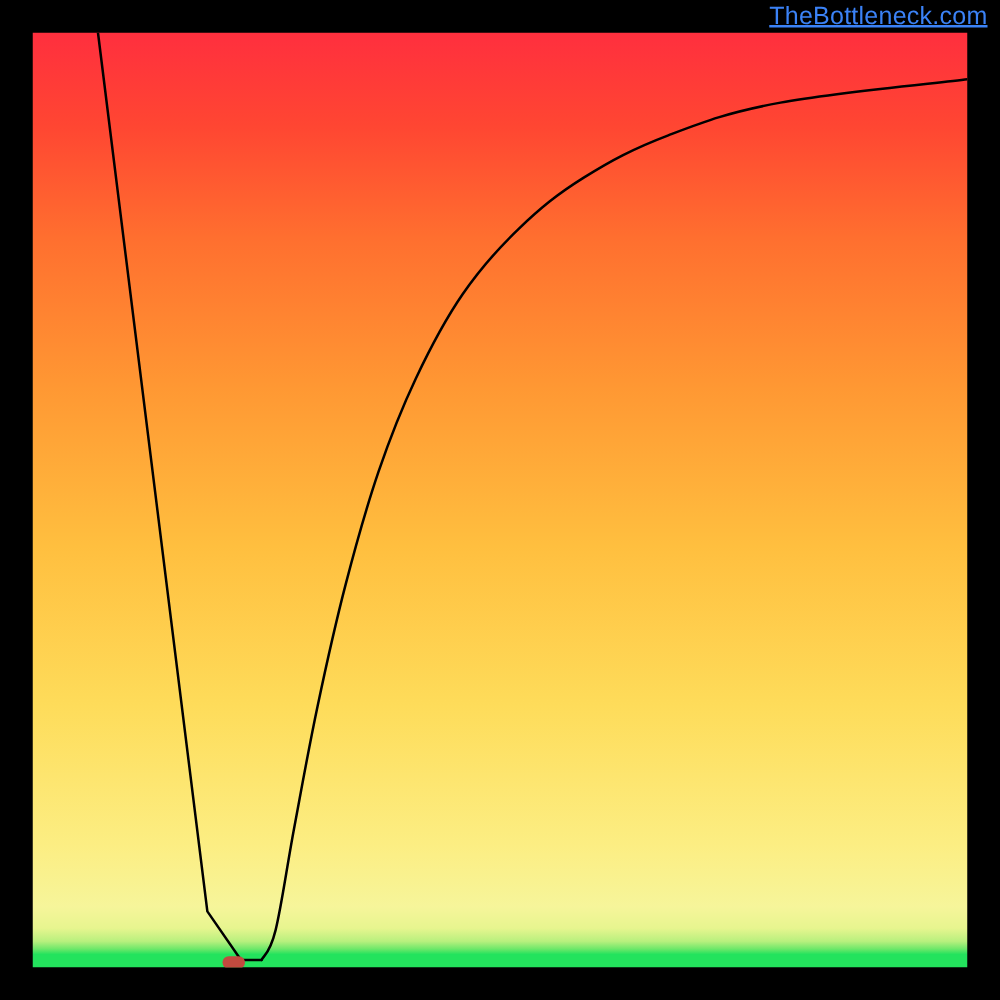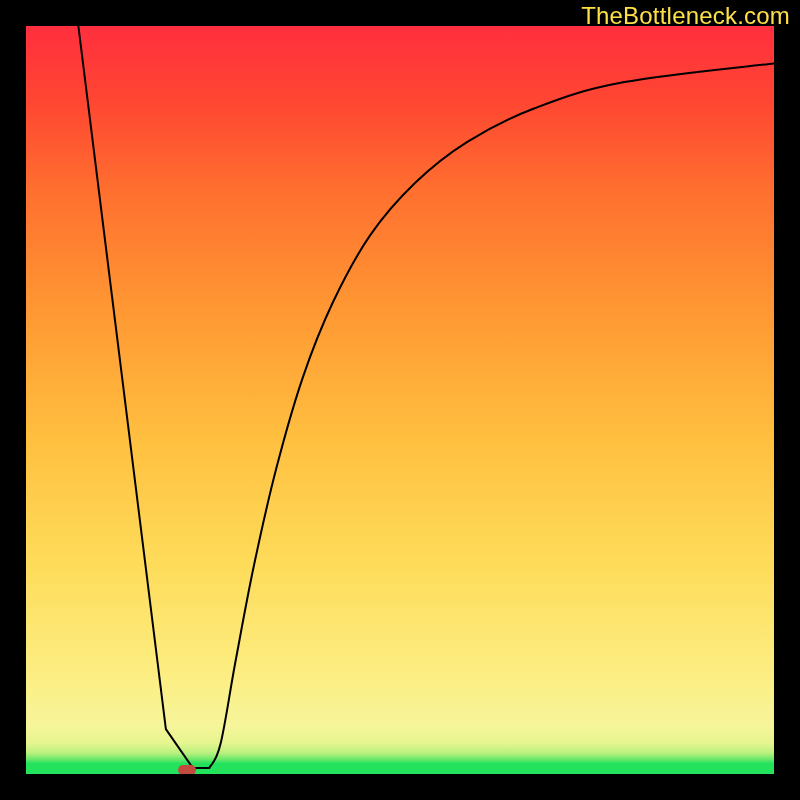--- a/index.html
+++ b/index.html
@@ -13,25 +13,26 @@
   }
   .chart-wrap {
     position: relative;
     width: 800px;
     height: 800px;
   }
   .attribution {
     position: absolute;
     top: 2px;
     right: 10px;
-    color: #fde047;
-    font-size: 24px;
+    color: #3b82f6;
+    font-size: 20px;
     font-weight: 500;
     letter-spacing: 0.2px;
     z-index: 10;
+    text-decoration: underline;
   }
   .plot-area {
     position: absolute;
     left: 26px;
     top: 26px;
     width: 748px;
     height: 748px;
     overflow: hidden;
   }
   .gradient-bg {

